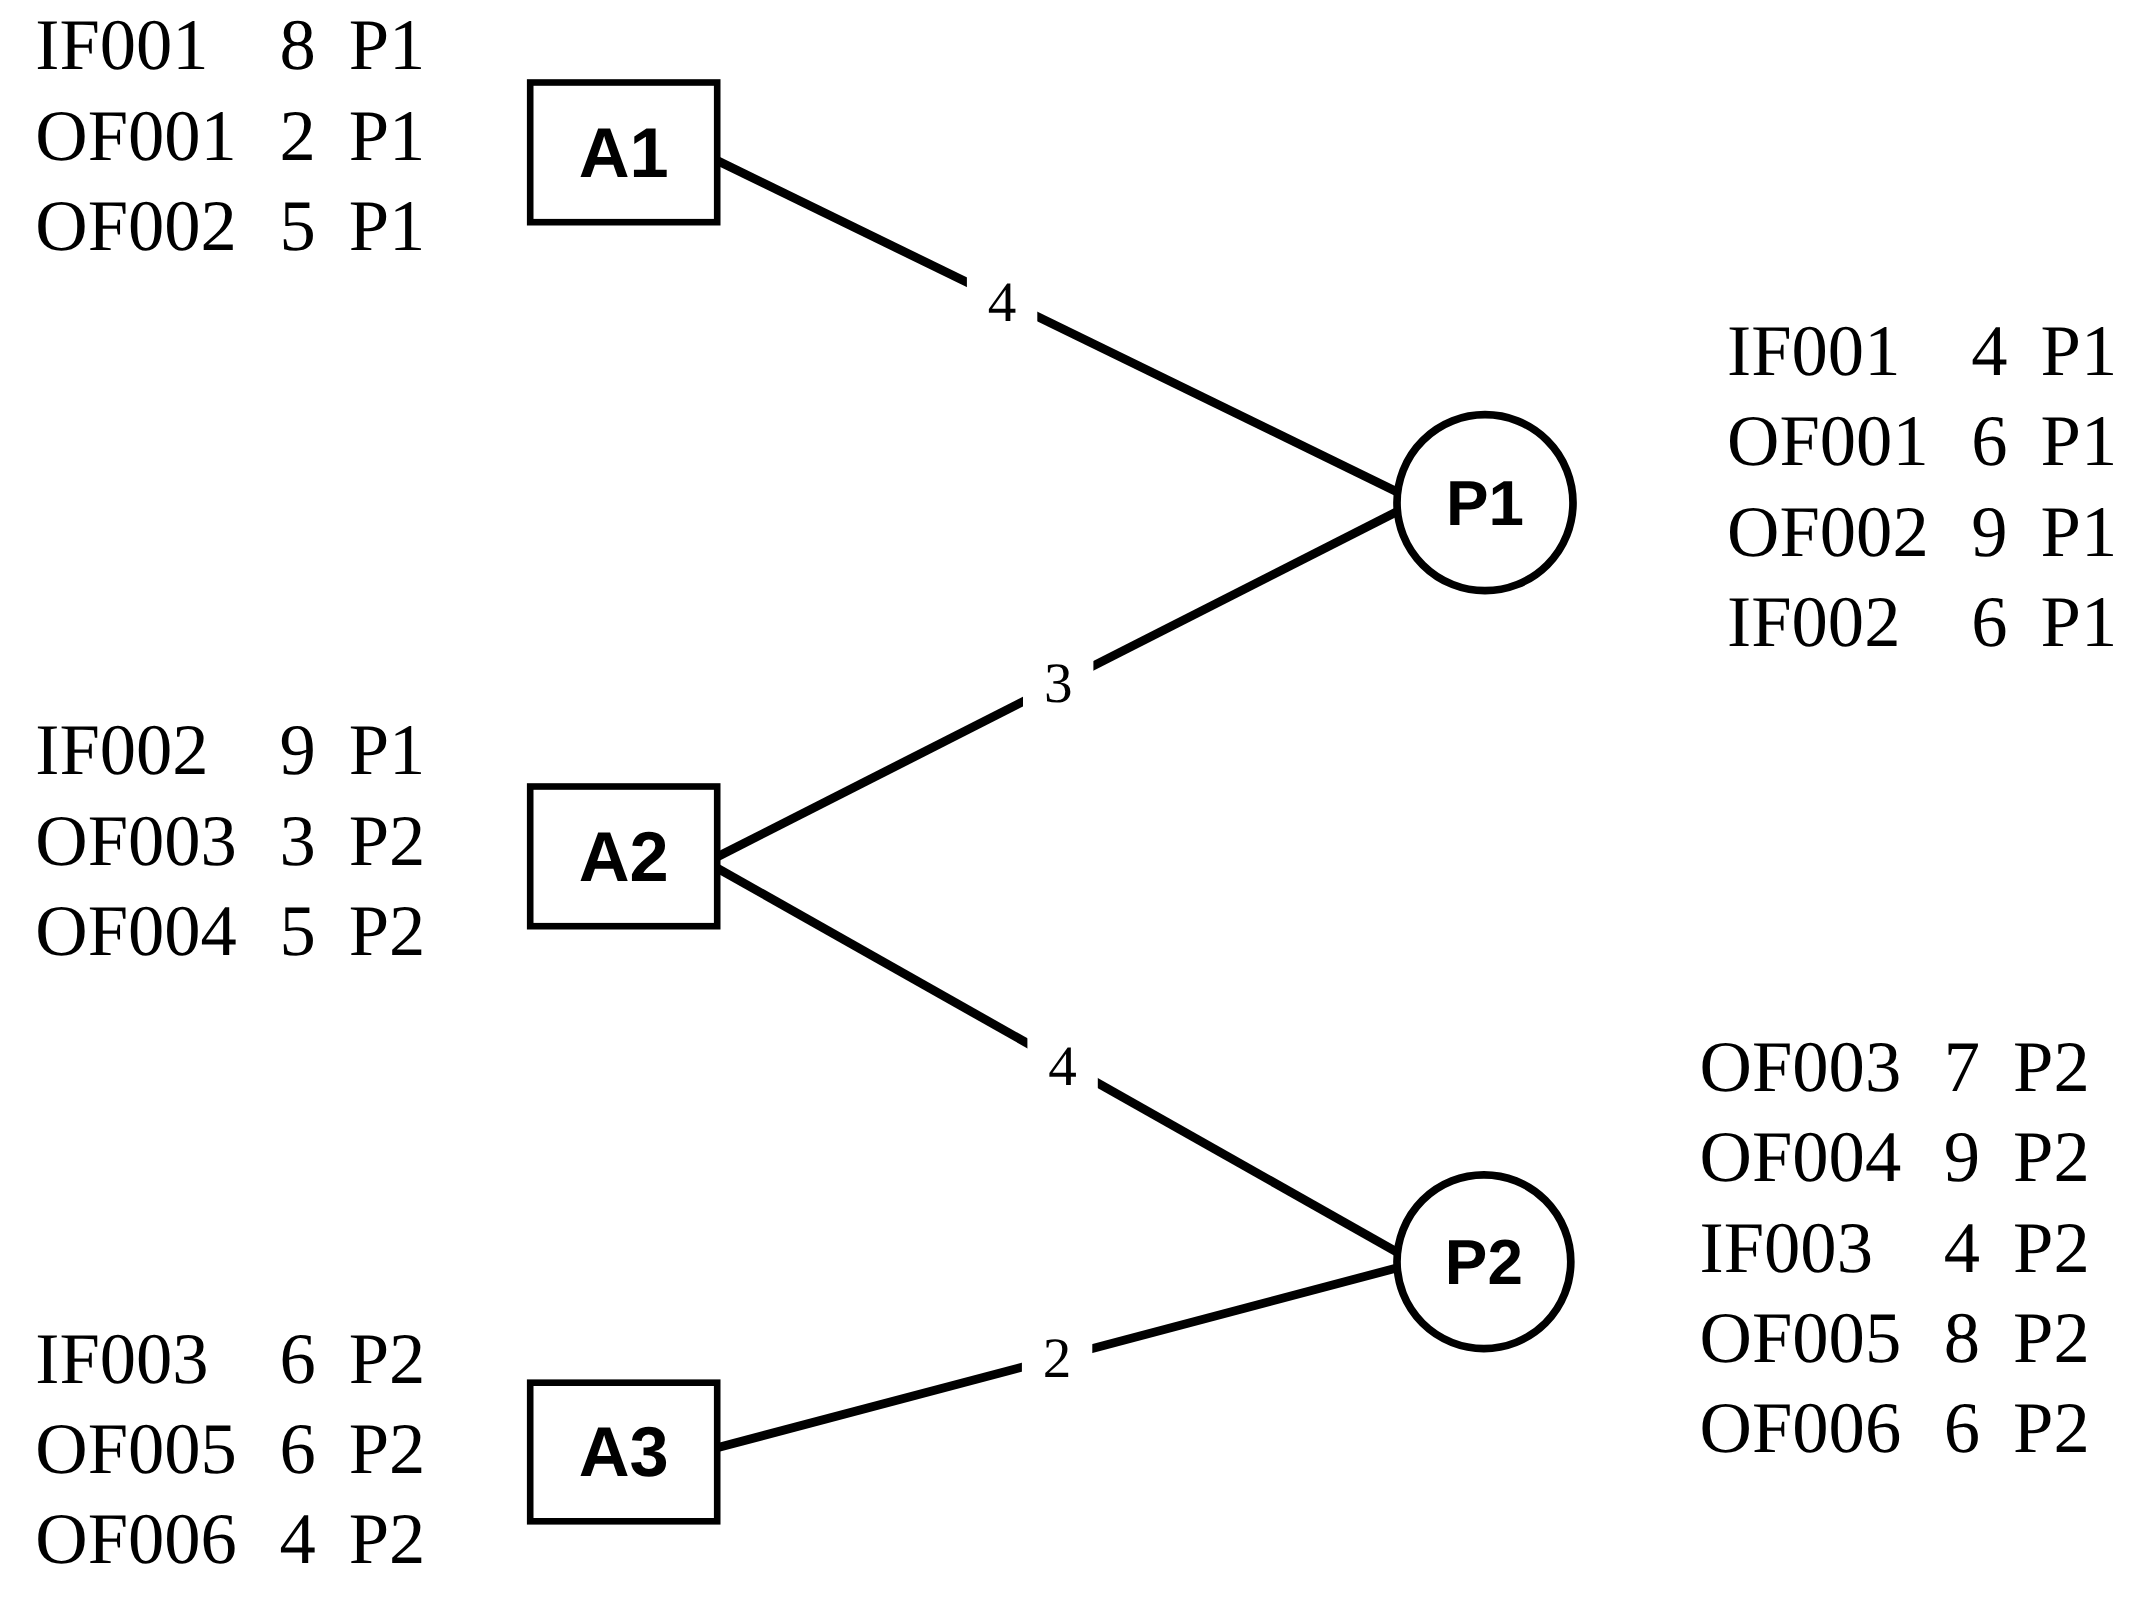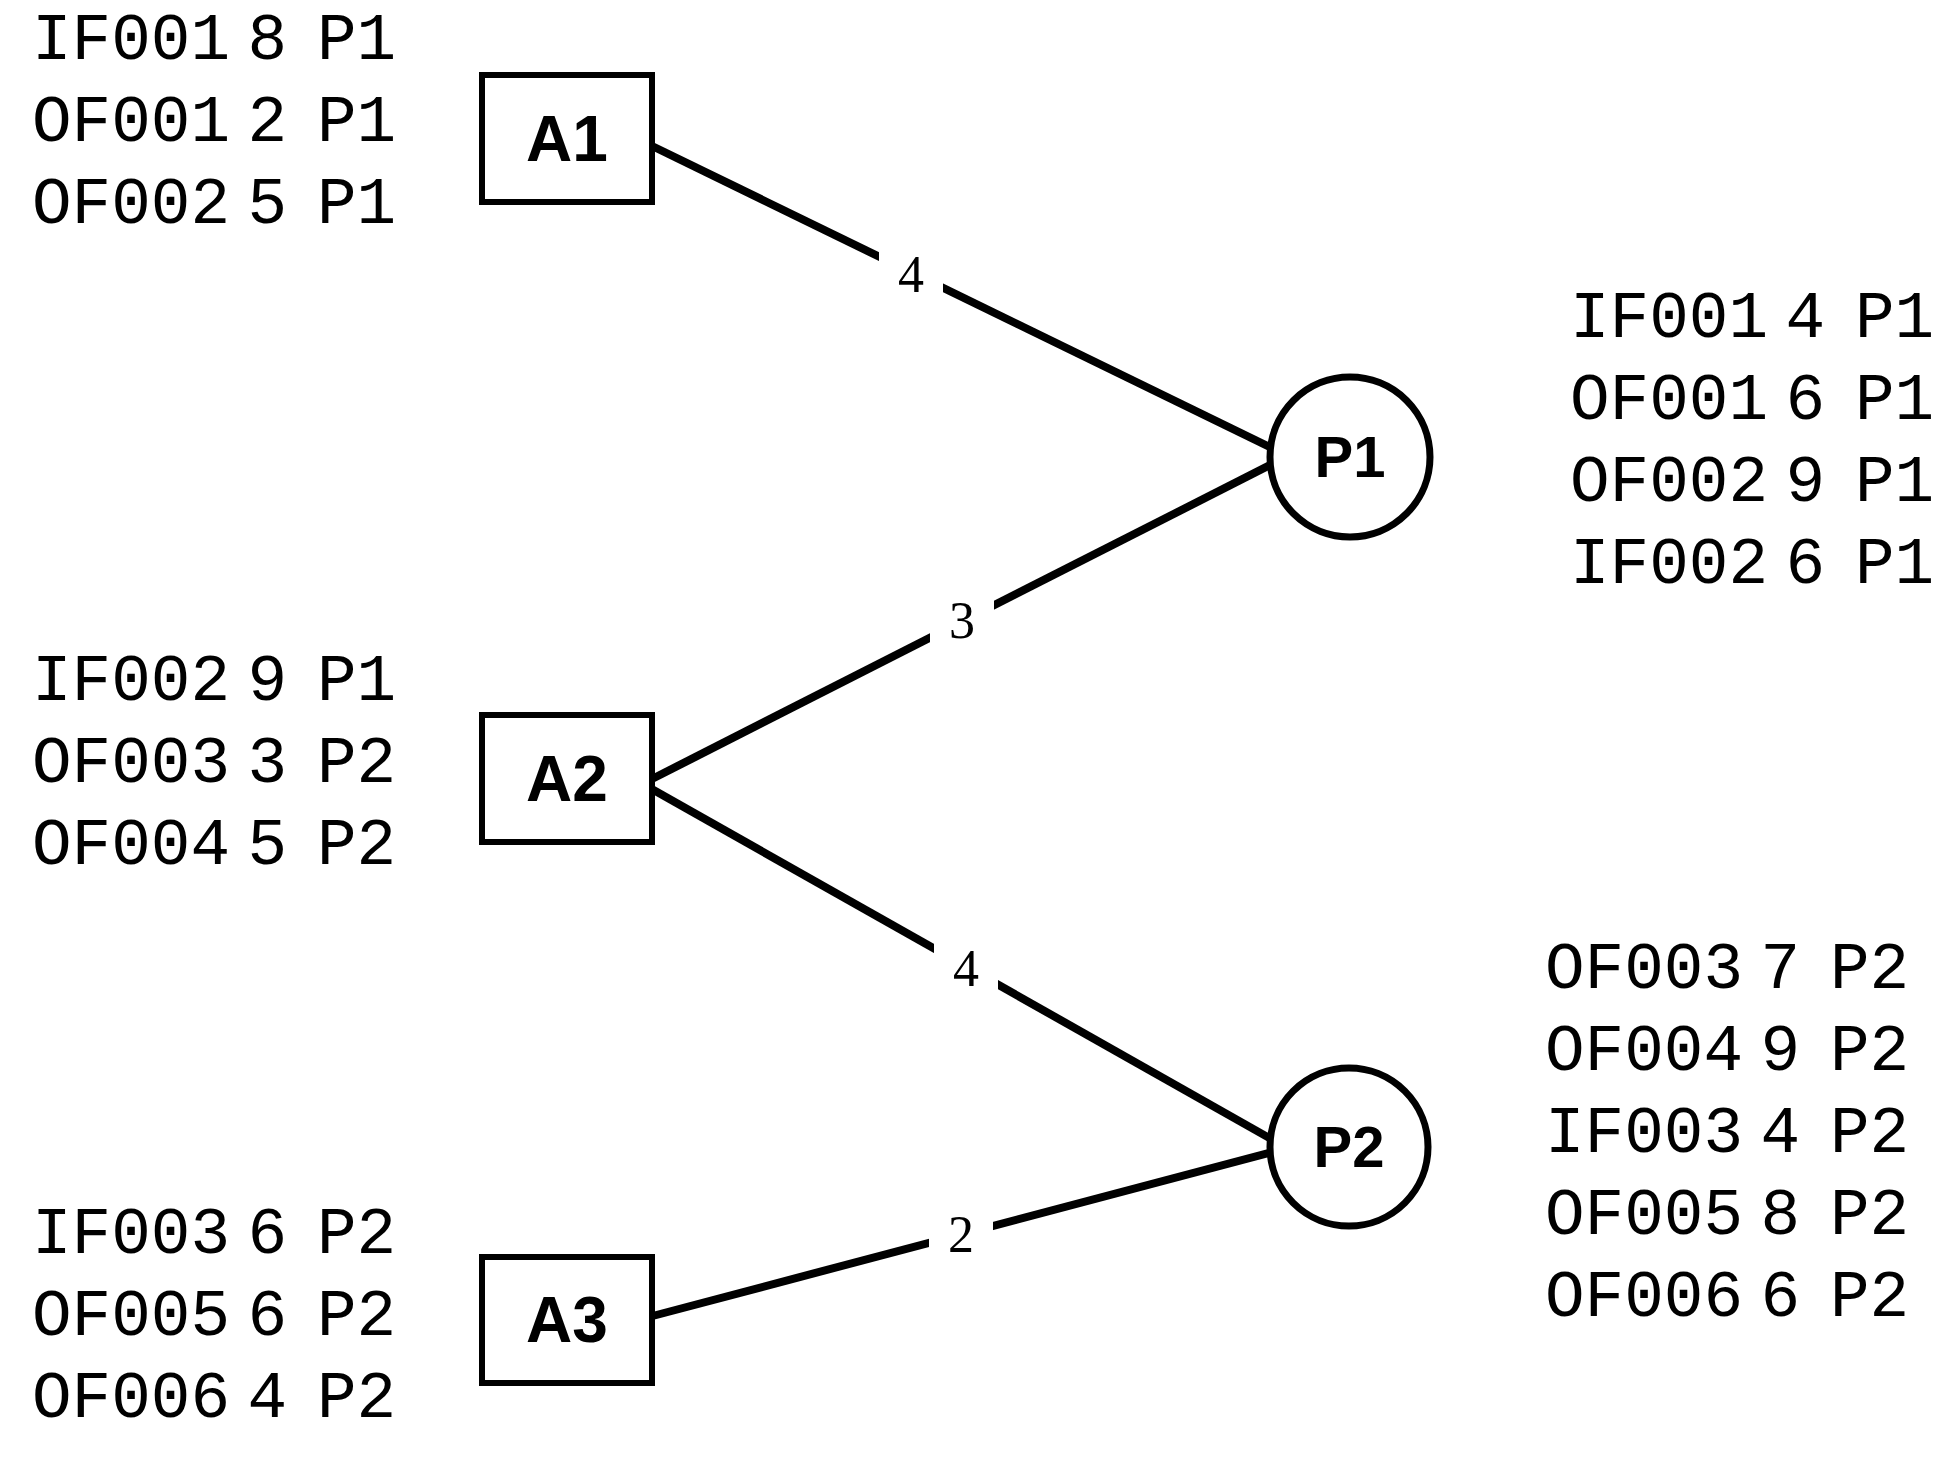--- a/index.html
+++ b/index.html
@@ -41,21 +41,21 @@
     font-size: 52px;
     text-anchor: middle;
     fill: #000000;
   }
   .io-list {
     position: absolute;
     font-size: 66px;
     line-height: 82px;
     white-space: nowrap;
   }
-  .io-row { display: flex; font-family: Liberation Mono, monospace; }
+  .io-row { display: flex; }
   .col-name { display: inline-block; width: 215px; }
   .col-qty  { display: inline-block; width: 40px; text-align: right; }
   .col-proc { display: inline-block; margin-left: 30px; }
   .list-a1 { left: 32px;   top: 1px;    }
   .list-a2 { left: 32px;   top: 642px;  }
   .list-a3 { left: 32px;   top: 1195px; }
   .list-p1 { left: 1570px; top: 279px;  }
   .list-p2 { left: 1545px; top: 930px;  }
 </style>
 </head>

